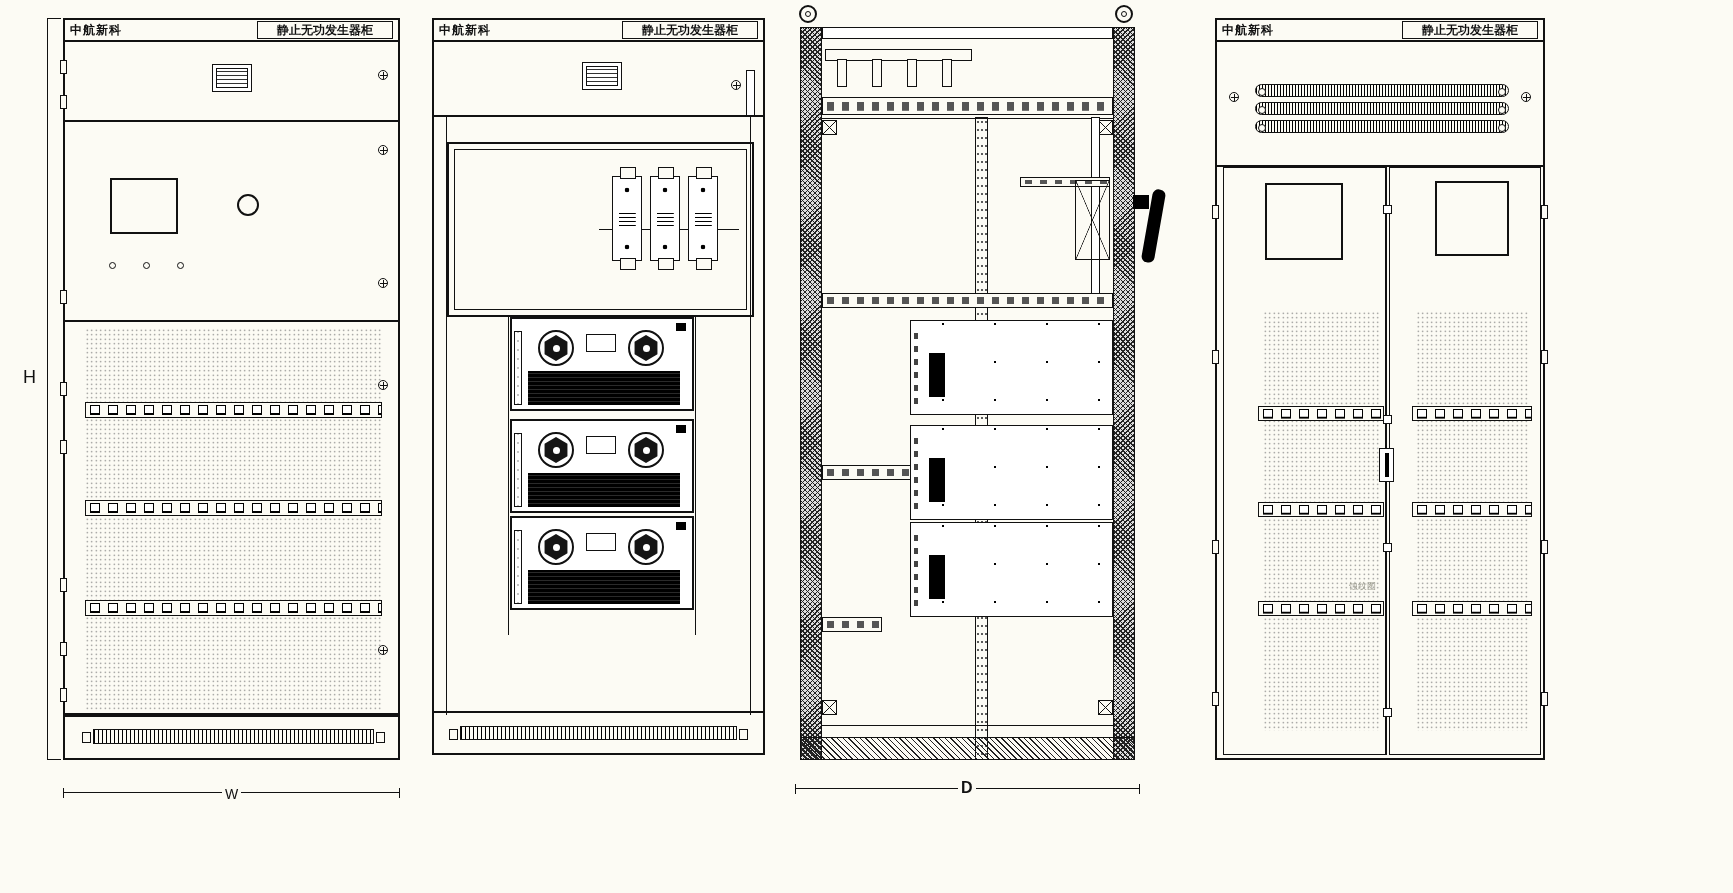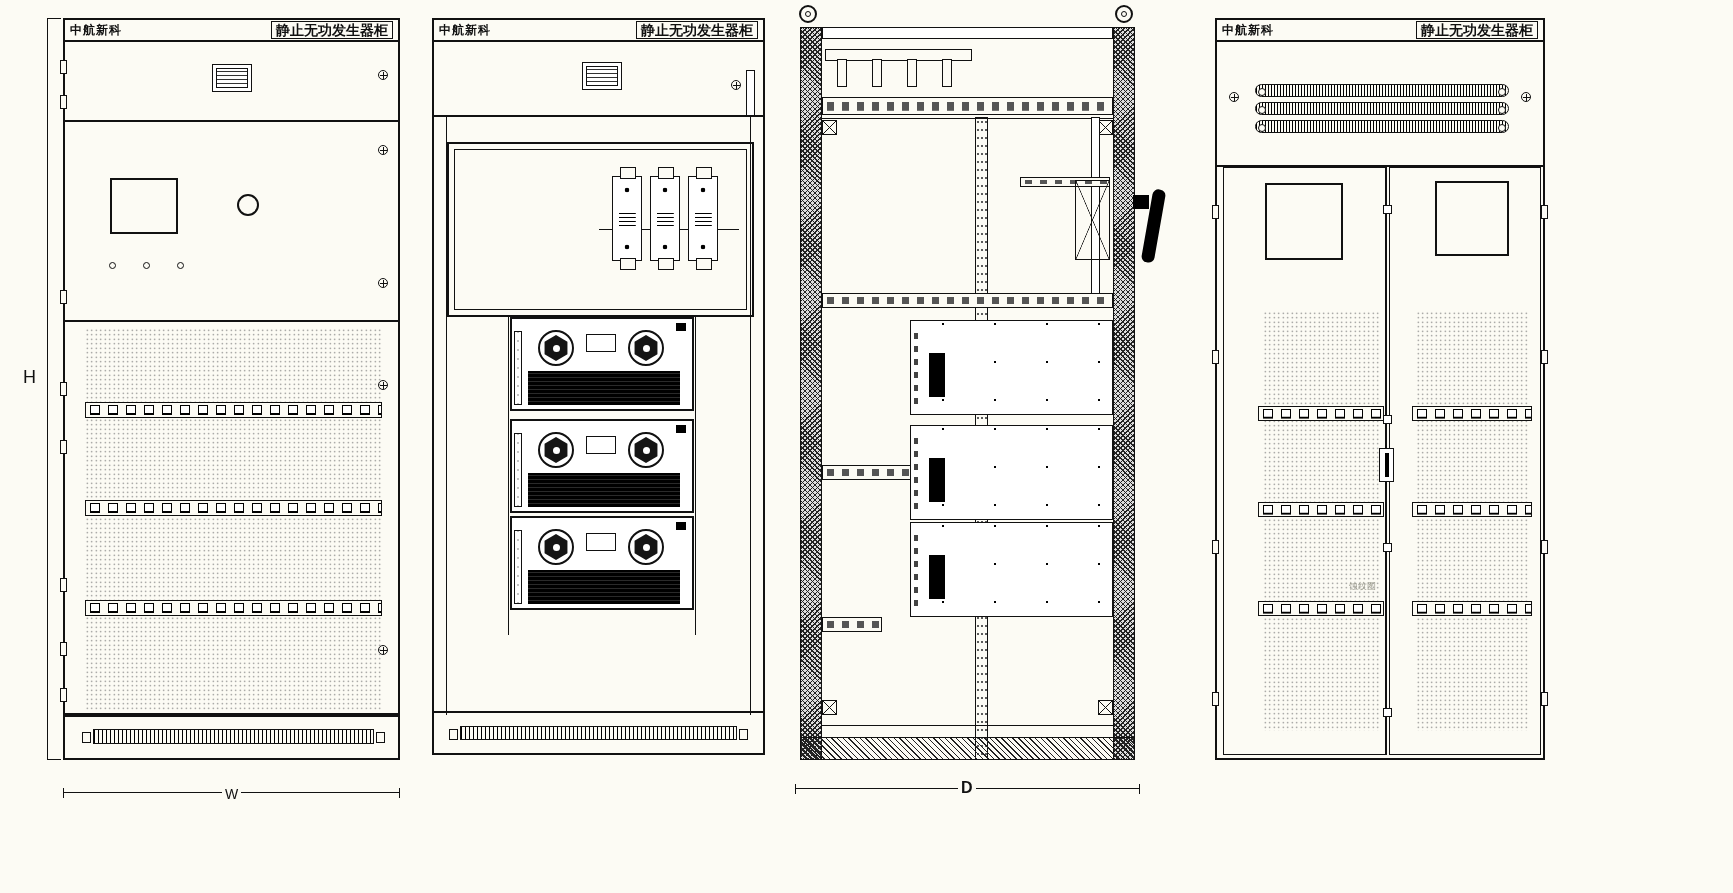--- a/index.html
+++ b/index.html
@@ -7,21 +7,21 @@
          font-family:"Liberation Sans",sans-serif;color:#111;}
   .abs,.cab,.panel,.plate,.dimv,.dimh,.dimlabel,.hdr,.screw,.hingeL,.louver,.perf,.ventline,
   .module,.fan,.grille,.smod,.xbox,.post,.rail,.hline,.vmember,.busbar,.breaker,.eye,.handlebar,
   .doorwin,.door,.divider,.note,.knob,.led,.display,.plinth,.bay,.mbox,.ear,.csq,.base,.tooth,.conn
   {position:absolute;box-sizing:border-box;}
 
   .cab{border:2px solid #111;background:#fcfbf4;}
   .hdr{left:0;top:0;right:0;height:22px;border-bottom:2px solid #111;display:flex;
        align-items:center;justify-content:space-between;padding:0 5px;}
   .co{font-size:12px;font-weight:bold;letter-spacing:1px;}
-  .prod{font-size:14px;font-weight:bold;border:1.5px solid #111;padding:0 4px;line-height:16px;text-align:right;}
+  .prod{font-size:12px;font-weight:bold;border:1.5px solid #111;padding:0 19px;line-height:16px;text-align:right;}
   .panel{left:0;right:0;border-bottom:2px solid #111;}
   .plate{border:1.5px solid #111;background:#fff;}
   .plate::after{content:"";position:absolute;inset:3px;border:1px solid #111;
        background:repeating-linear-gradient(0deg,transparent 0 3px,#333 3px 4px);}
   .display{border:2px solid #111;background:#fcfbf4;}
   .knob{border:2px solid #111;border-radius:50%;}
   .led{border:1.5px solid #111;border-radius:50%;width:7px;height:7px;}
   .screw{width:10px;height:10px;border:1px solid #111;border-radius:50%;
        background:linear-gradient(#111 0 0) center/7px 1px no-repeat,
                   linear-gradient(#111 0 0) center/1px 7px no-repeat;}

